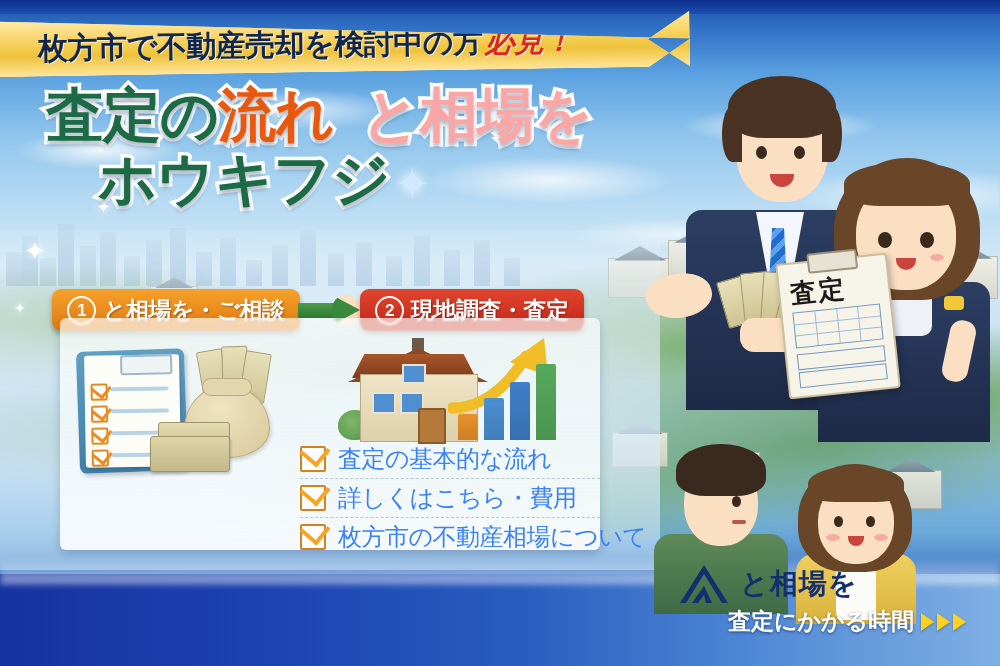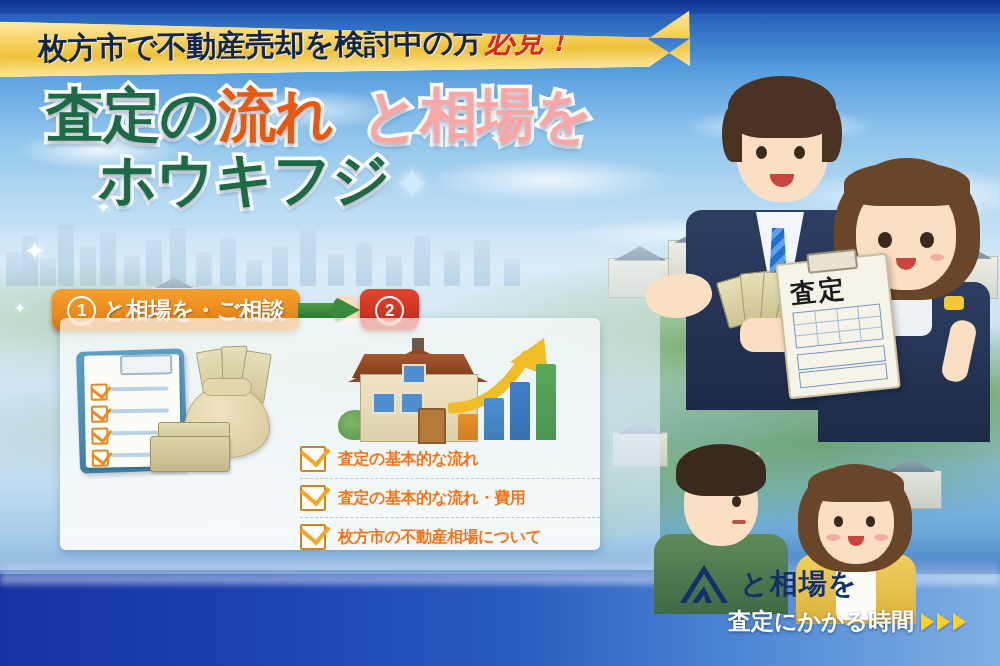--- a/index.html
+++ b/index.html
@@ -181,21 +181,21 @@
   .uparrow{position:absolute;left:118px;top:0px;width:110px;height:80px;}
   .bush{position:absolute;left:8px;top:74px;width:34px;height:30px;background:radial-gradient(circle at 40% 40%,#7fb86a,#4f8f49);border-radius:50% 50% 45% 45%;}
 
   
   .checklist{position:absolute;left:300px;top:440px;width:300px;}
   .chk-item{display:flex;align-items:center;gap:12px;height:38px;}
   .chk-item + .chk-item{border-top:1.5px dashed #b7c7d6;}
   .chk-box{position:relative;width:22px;height:22px;border:2.5px solid #d4821d;border-radius:2px;flex:0 0 auto;background:rgba(255,255,255,.7);}
   .chk-box:after{content:"";position:absolute;left:2px;top:-7px;width:18px;height:18px;
     border-right:4px solid #f5a623;border-bottom:4px solid #f5a623;transform:rotate(40deg);}
-  .chk-label{font-size:16px;font-weight:bold;color:#f97316;letter-spacing:-.5px;white-space:nowrap;}
+  .chk-label{font-size:24px;font-weight:normal;color:#3b82f6;letter-spacing:-.5px;white-space:nowrap;}
 
   
   .people{position:absolute;left:560px;top:40px;width:440px;height:520px;}
   .agentM{position:absolute;left:120px;top:22px;width:200px;height:340px;}
   .agentF{position:absolute;left:258px;top:110px;width:180px;height:260px;}
   .suit{position:absolute;background:linear-gradient(180deg,#2d3e63,#1d2a47);border-radius:16px 16px 0 0;}
   .head{position:absolute;background:#fbdfc2;border-radius:48% 48% 46% 46%;}
   .hair{position:absolute;background:#4a3323;}
   .shirt{position:absolute;background:#f3f6fa;}
   .tie{position:absolute;background:repeating-linear-gradient(135deg,#1f6fd0 0 6px,#5fa0e8 6px 12px);}
@@ -322,20 +322,21 @@
     <div class="badge badge1">
       <span class="num">1</span>
       <span>と相場を・ご相談</span>
     </div>
     <div class="arrow">
       <div class="shaft"></div>
         <div class="head"></div>
     </div>
     <div class="badge badge2">
       <span class="num">2</span>
+      <span>現地調査・査定</span>
     </div>
   </div>
 
   <div class="panel"></div>
 
   <div class="art1">
     <div class="clipboard"></div>
     <div class="clip-paper">
       <div class="clip-clasp"></div>
       <div class="clip-chk" style="top:28px"></div>
@@ -378,21 +379,21 @@
       </div>
   </div>
 
   <div class="checklist">
     <div class="chk-item">
       <span class="chk-box"></span>
       <span class="chk-label">査定の基本的な流れ</span>
     </div>
     <div class="chk-item">
       <span class="chk-box"></span>
-      <span class="chk-label">査定の基本的な流れ・費用</span>
+      <span class="chk-label">詳しくはこちら・費用</span>
     </div>
     <div class="chk-item">
       <span class="chk-box"></span>
       <span class="chk-label">枚方市の不動産相場について</span>
     </div>
   </div>
 
   <div class="people">
 
     <div class="agentM">

